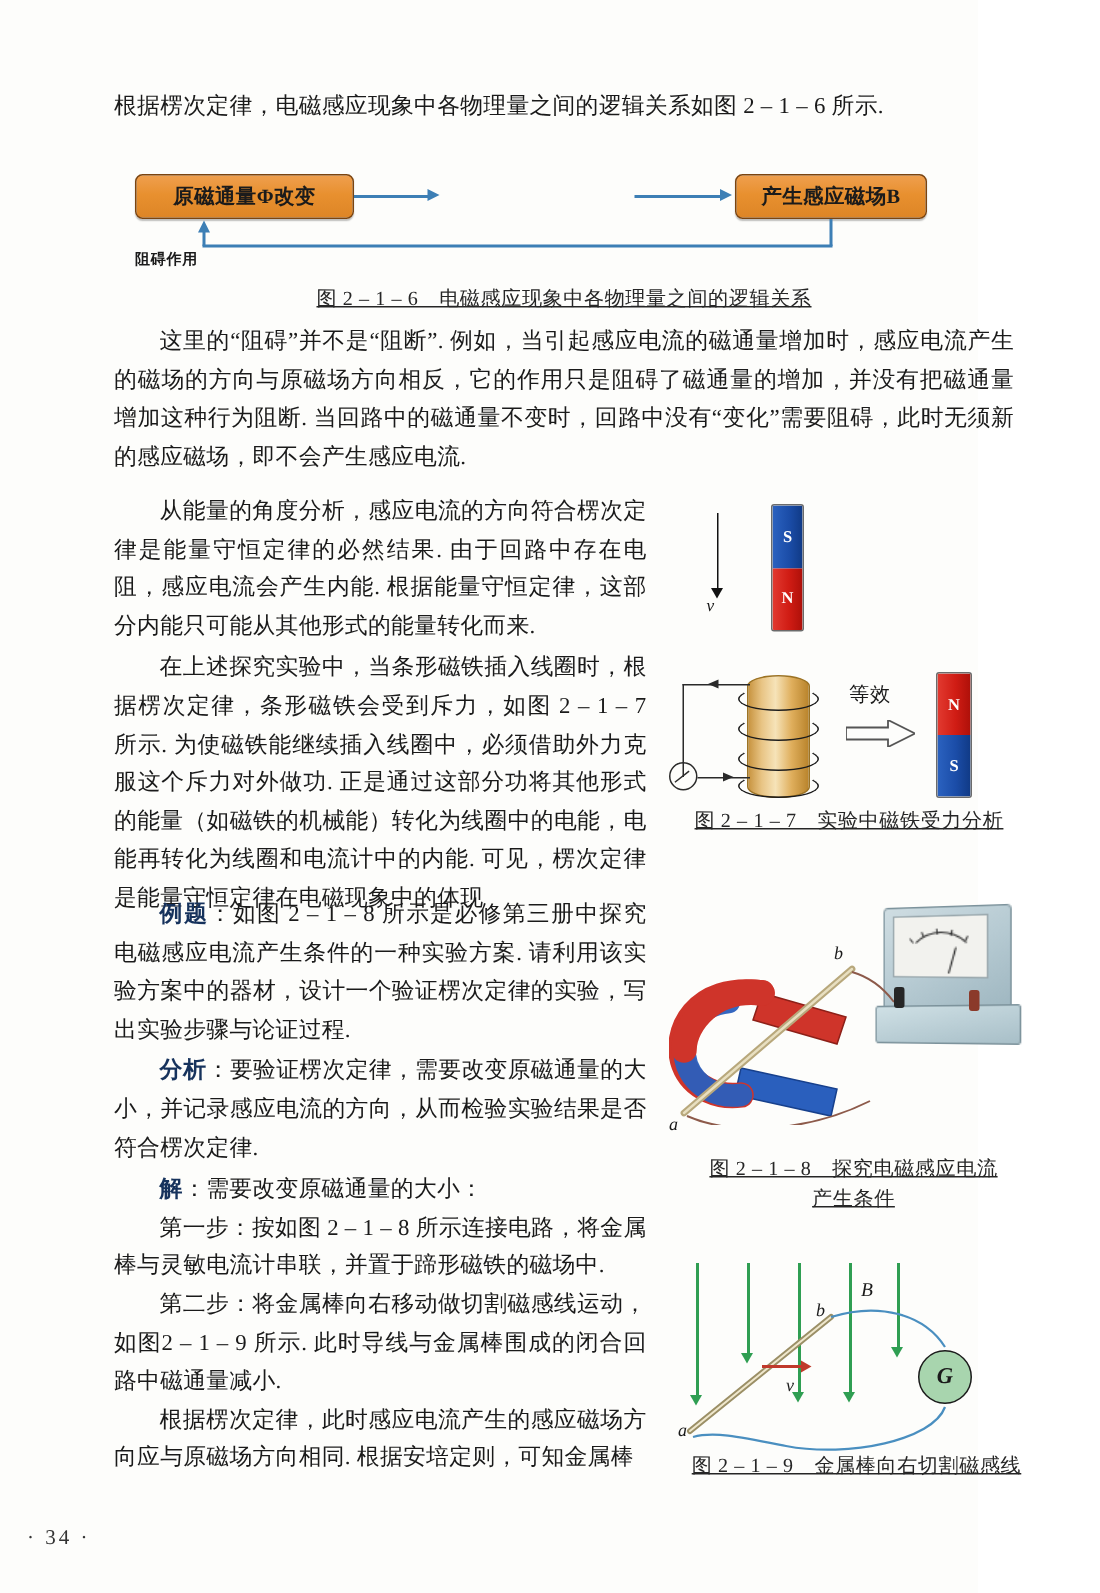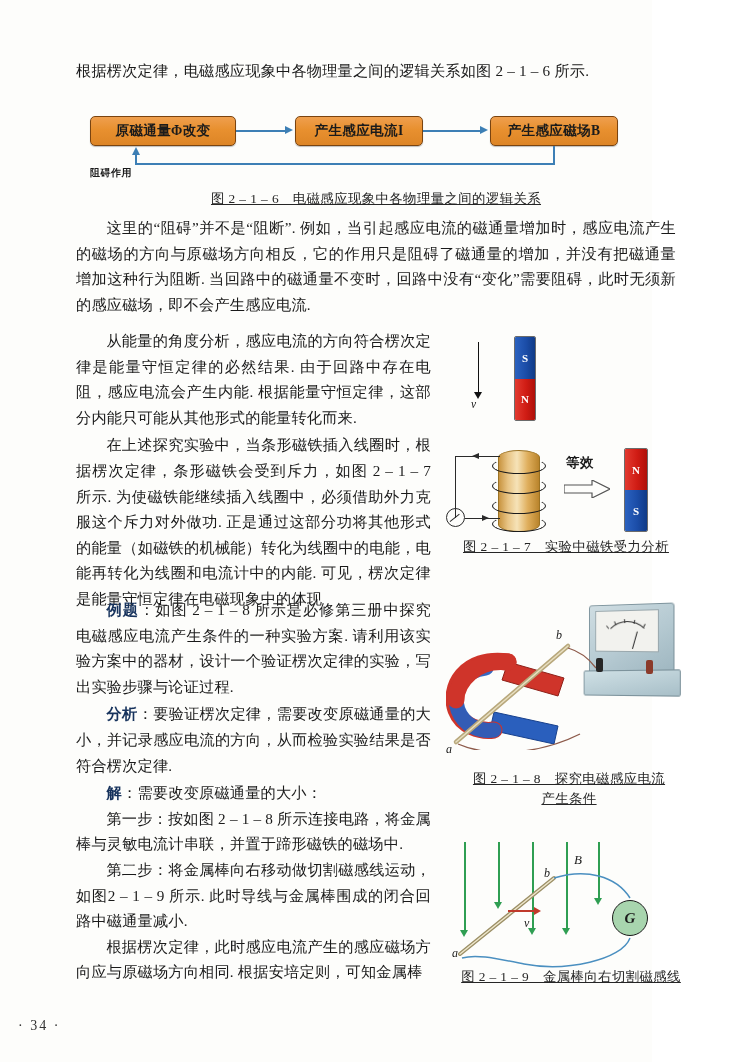--- a/index.html
+++ b/index.html
@@ -122,21 +122,21 @@
     border-top:3.6px solid transparent; border-bottom:3.6px solid transparent;
   }
   #meter {
     position:absolute; left:0px; top:176px; width:19px; height:19px;
     border:1.4px solid #2a2a2a; border-radius:50%;
   }
   #meter:after {
     content:""; position:absolute; left:3px; top:12px; width:12px; height:1.2px;
     background:#2a2a2a; transform:rotate(-38deg); transform-origin:left center;
   }
-  #equiv-label { position:absolute; left:120px; top:122px; font-size:13.5px; font-weight:bold; letter-spacing:0.5px;}
+  #equiv-label { position:absolute; left:120px; top:122px; font-size:13.5px; font-weight:normal; letter-spacing:0.5px;}
   #equiv-arrow { position:absolute; left:118px; top:148px; width:46px; height:18px; }
   #m2 { left:178px; top:116px; width:24px; height:84px; }
   #fig7-cap { position:absolute; left:-6px; top:206px; width:252px; }
 
   
   #fig8 { left:446px; top:600px; width:250px; height:212px; }
   #galv-body {
     position:absolute; left:140px; top:4px; width:88px; height:72px;
     background:linear-gradient(150deg,#cfdde2 0%,#b7cbd3 50%,#9db5bf 100%);
     border:1px solid #7d939c;
@@ -214,21 +214,20 @@
 <body>
 
 <div class="page">
 
   <div id="top-block">
     <div id="intro-line" class="para">根据楞次定律，电磁感应现象中各物理量之间的逻辑关系如图 2 – 1 – 6 所示.</div>
   </div>
 
   <div id="flow">
     <div class="fbox" id="fbox1">原磁通量Φ改变</div>
-    <div class="fbox" id="fbox2">产生感应电流I</div>
     <div class="fbox" id="fbox3">产生感应磁场B</div>
 
     <div class="fline harrow" style="left:146px; top:22px; width:50px;"></div>
     <div class="ahead" style="left:195px; top:17.5px;"></div>
 
     <div class="fline harrow" style="left:333px; top:22px; width:58px;"></div>
     <div class="ahead" style="left:390px; top:17.5px;"></div>
 
     <div class="fline varrow" style="left:463px; top:38px; height:18px;"></div>
     <div class="fline harrow" style="left:45px; top:55px; width:420px;"></div>

